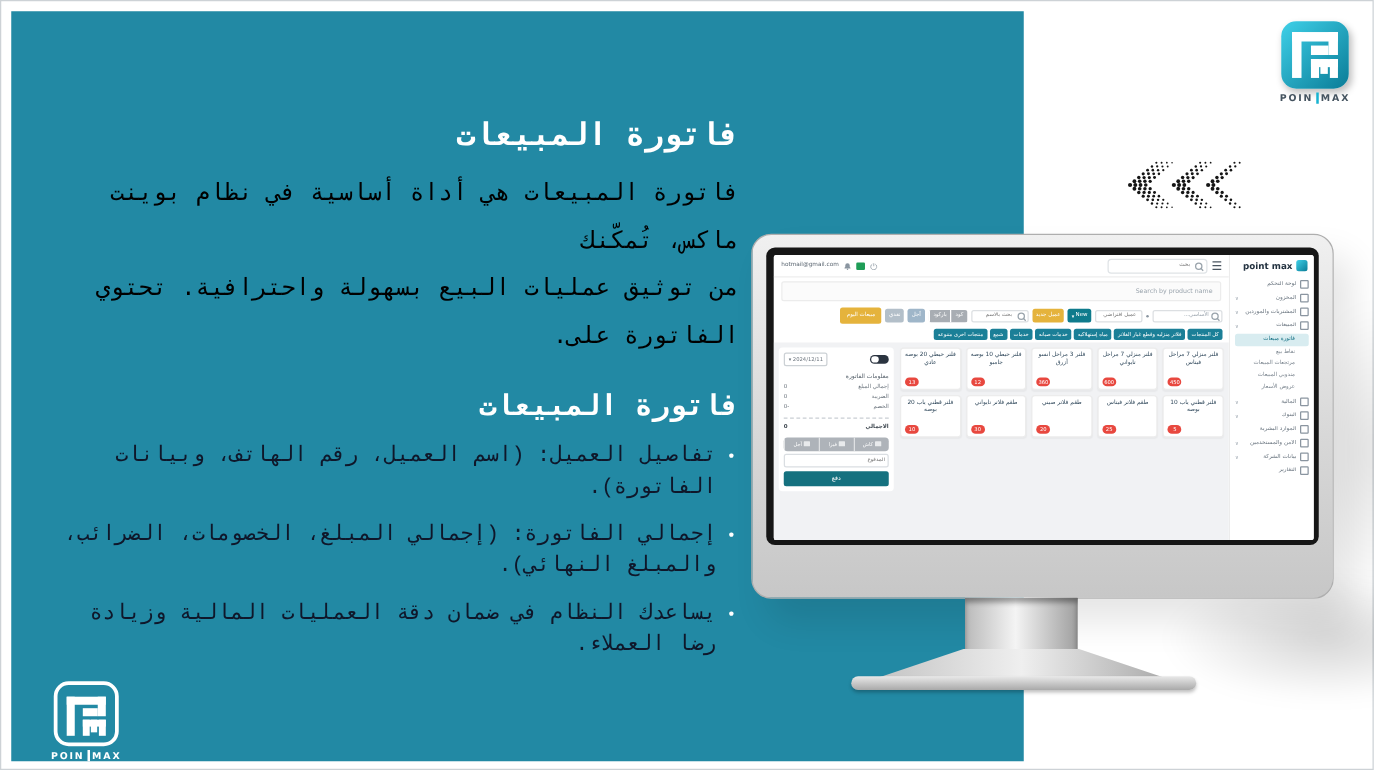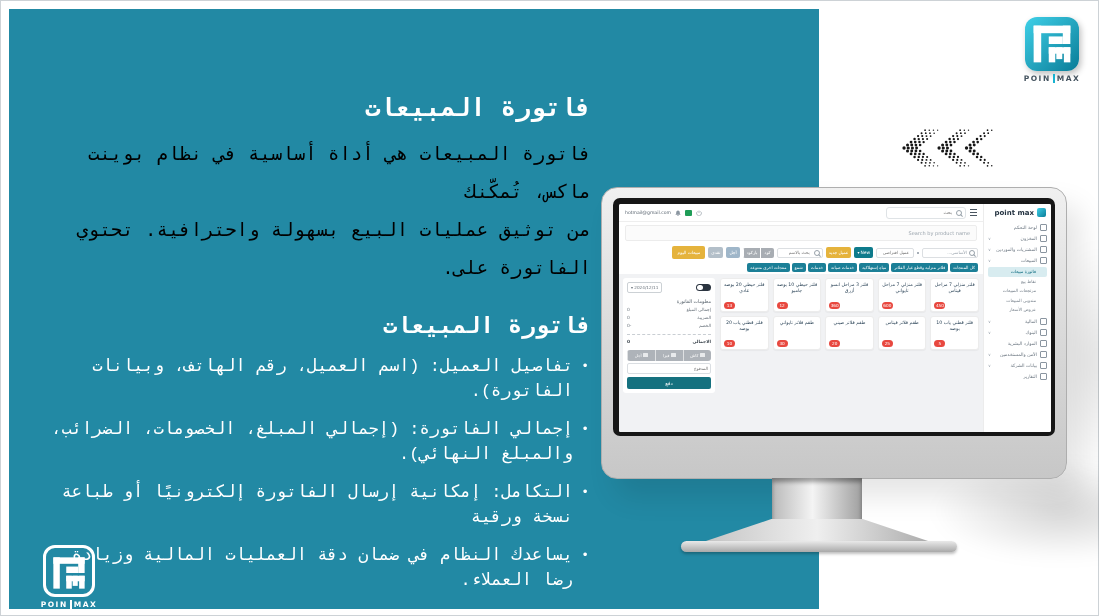--- a/index.html
+++ b/index.html
@@ -5,21 +5,21 @@
   html,body{margin:0;padding:0;width:1099px;height:616px;overflow:hidden;
     font-family:"DejaVu Sans","Liberation Sans",sans-serif;background:#fff;}
   .slide{position:absolute;inset:0;background:#fff;border:1px solid #cdd2d6;box-sizing:border-box;}
 
   
   .teal-panel{position:absolute;left:8px;top:8px;width:810px;height:600px;background:#2289A4;}
   .content{position:absolute;top:84px;right:228px;left:22px;direction:rtl;text-align:right;color:#fff;font-family:Liberation Mono, monospace;}
   .content h1{font-size:25px;font-weight:bold;margin:0 0 12px;}
   .intro{font-size:19px;line-height:38px;color:#000000;}
   .content h2{font-size:23px;font-weight:bold;margin:24px 0 14px;}
-  .content ul{list-style:none;margin:0;padding:0;font-size:17px;line-height:25px;color:#ffffff;}
+  .content ul{list-style:none;margin:0;padding:0;font-size:17px;line-height:25px;color:#0f172a;}
   .content li{position:relative;padding-right:18px;margin-bottom:13px;}
   .content li::before{content:"•";position:absolute;right:2px;top:0;font-size:13px;color:#fff;}
 
   
   .logo{position:absolute;}
   .logo .sq{border-radius:12px;display:block;margin:0 auto;}
   .logo .wordmark{margin-top:3px;font-weight:bold;letter-spacing:1.5px;font-size:7.5px;display:flex;align-items:center;justify-content:center;gap:2px;}
   .logo .sep{display:inline-block;width:2px;height:9px;}
   .logo-top{left:1022px;top:16px;width:58px;}
   .logo-top .sq{width:54px;height:54px;background:linear-gradient(135deg,#3fd0e8,#0a7c97);box-shadow:2px 3px 6px rgba(0,0,0,.25);}
@@ -131,21 +131,20 @@
       <h1>فاتورة المبيعات</h1>
       <div class="intro">
         <div>فاتورة المبيعات هي أداة أساسية في نظام بوينت ماكس، تُمكّنك</div>
         <div>من توثيق عمليات البيع بسهولة واحترافية. تحتوي الفاتورة على.</div>
       </div>
       <h2>فاتورة المبيعات</h2>
       <ul>
 
       <li class="bullet"><span>تفاصيل العميل: (اسم العميل، رقم الهاتف، وبيانات الفاتورة).</span></li>
           <li class="bullet"><span>إجمالي الفاتورة: (إجمالي المبلغ، الخصومات، الضرائب، والمبلغ النهائي).</span></li>
-          <li class="bullet"><span>التكامل: إمكانية إرسال الفاتورة إلكترونيًا أو طباعة نسخة ورقية</span></li>
           <li class="bullet"><span>يساعدك النظام في ضمان دقة العمليات المالية وزيادة رضا العملاء.</span></li>
         </ul>
     </div>
 
     <div class="logo logo-bottom">
       <span class="sq">
         <svg viewBox="0 0 100 100" width="46" height="46" fill="#ffffff" style="display:block;margin:2px auto">
           <rect x="16" y="16" width="14" height="68"></rect>
             <rect x="16" y="16" width="68" height="14"></rect>
           <rect x="70" y="16" width="14" height="34"></rect>

